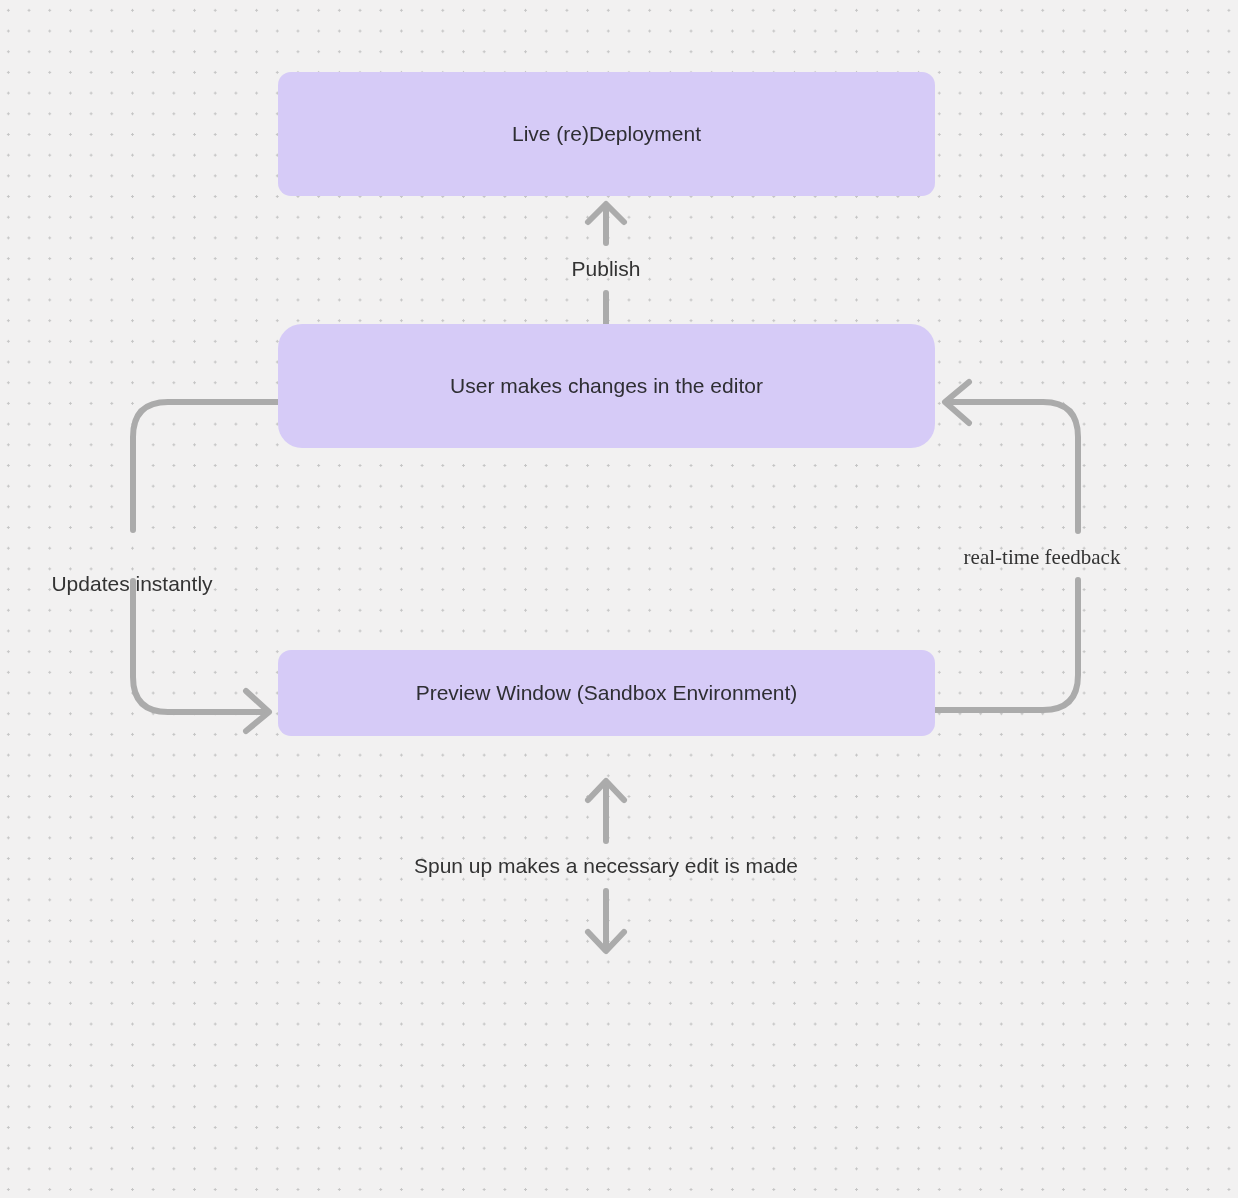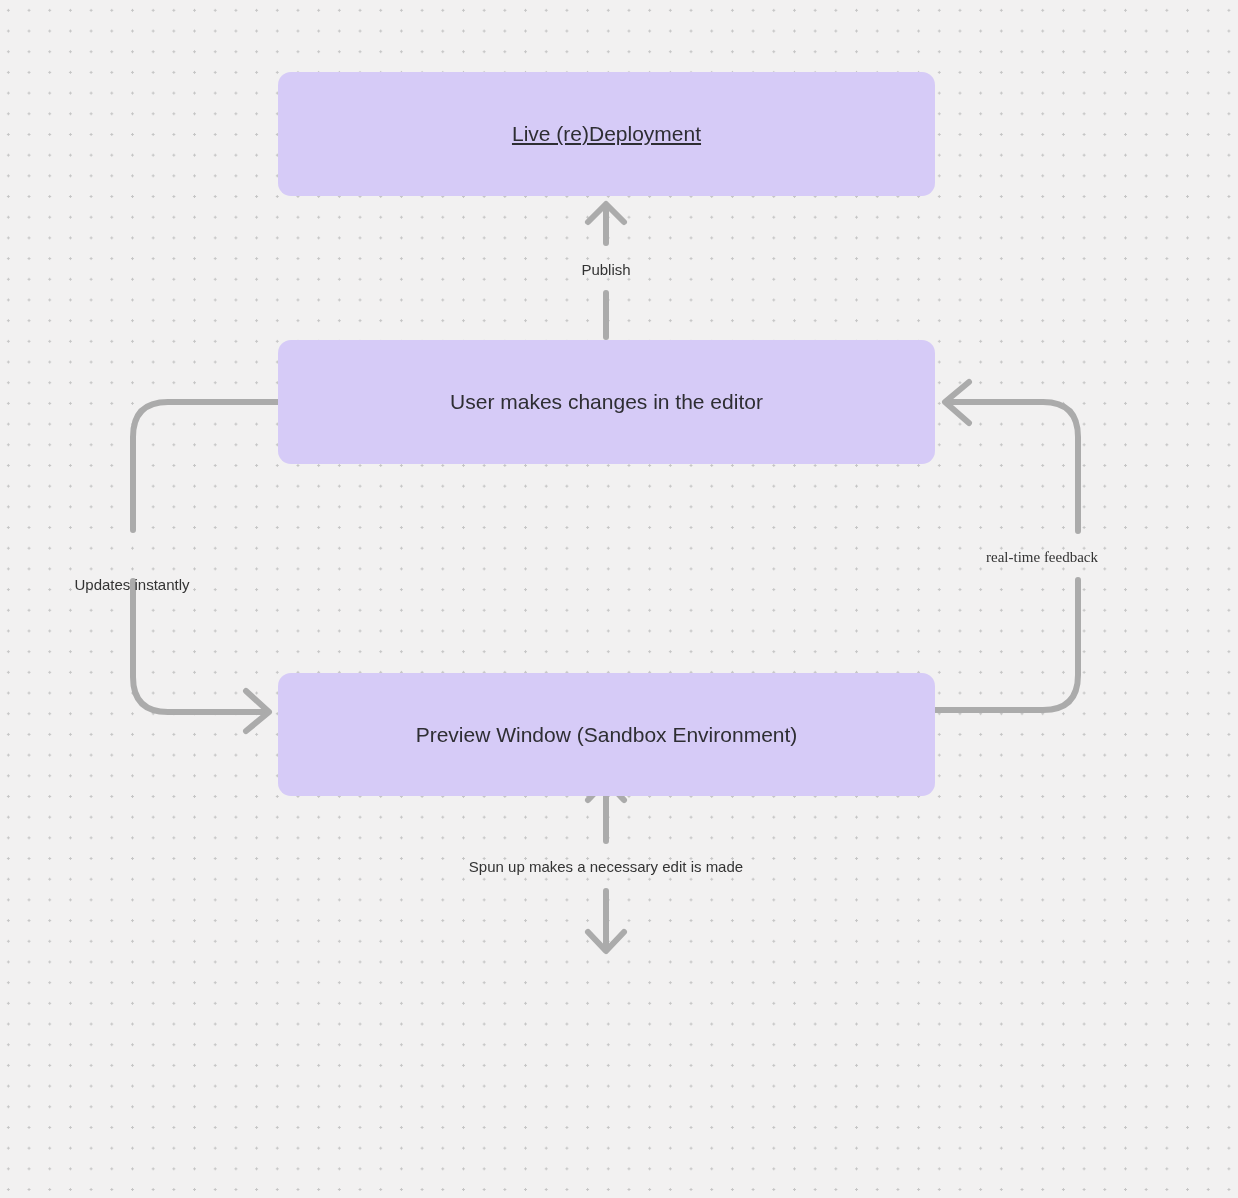--- a/index.html
+++ b/index.html
@@ -42,28 +42,28 @@
     height: 124px;
     background: #d6cbf7;
     border-radius: 13px;
     display: flex;
     align-items: center;
     justify-content: center;
     font-size: 21px;
     color: #2e2e33;
     text-align: center;
   }
-  .node-live      { top: 72px; text-decoration: underline; }
-  .node-user      { top: 340px; }
-  .node-preview   { top: 650px; height: 123px; margin-top: 23px; }
+  .node-live      { top: 72px; }
+  .node-user      { top: 324px; border-radius: 24px; }
+  .node-preview   { top: 650px; height: 86px; }
   .node-dev       { top: 957px; height: 123px; }
   .edge-label {
     position: absolute;
     transform: translate(-50%, -50%);
-    font-size: 15px;
+    font-size: 21px;
     color: #333333;
     white-space: nowrap;
     text-align: center;
   }
   .label-publish  { left: 606px; top: 269px; }
   .label-updates  { left: 132px; top: 557px; margin-top: 27px; }
   .label-realtime { left: 1042px; top: 557px; font-family: Liberation Serif, serif; }
   .label-spunup   { left: 606px; top: 866px; }
 </style>
 </head>

